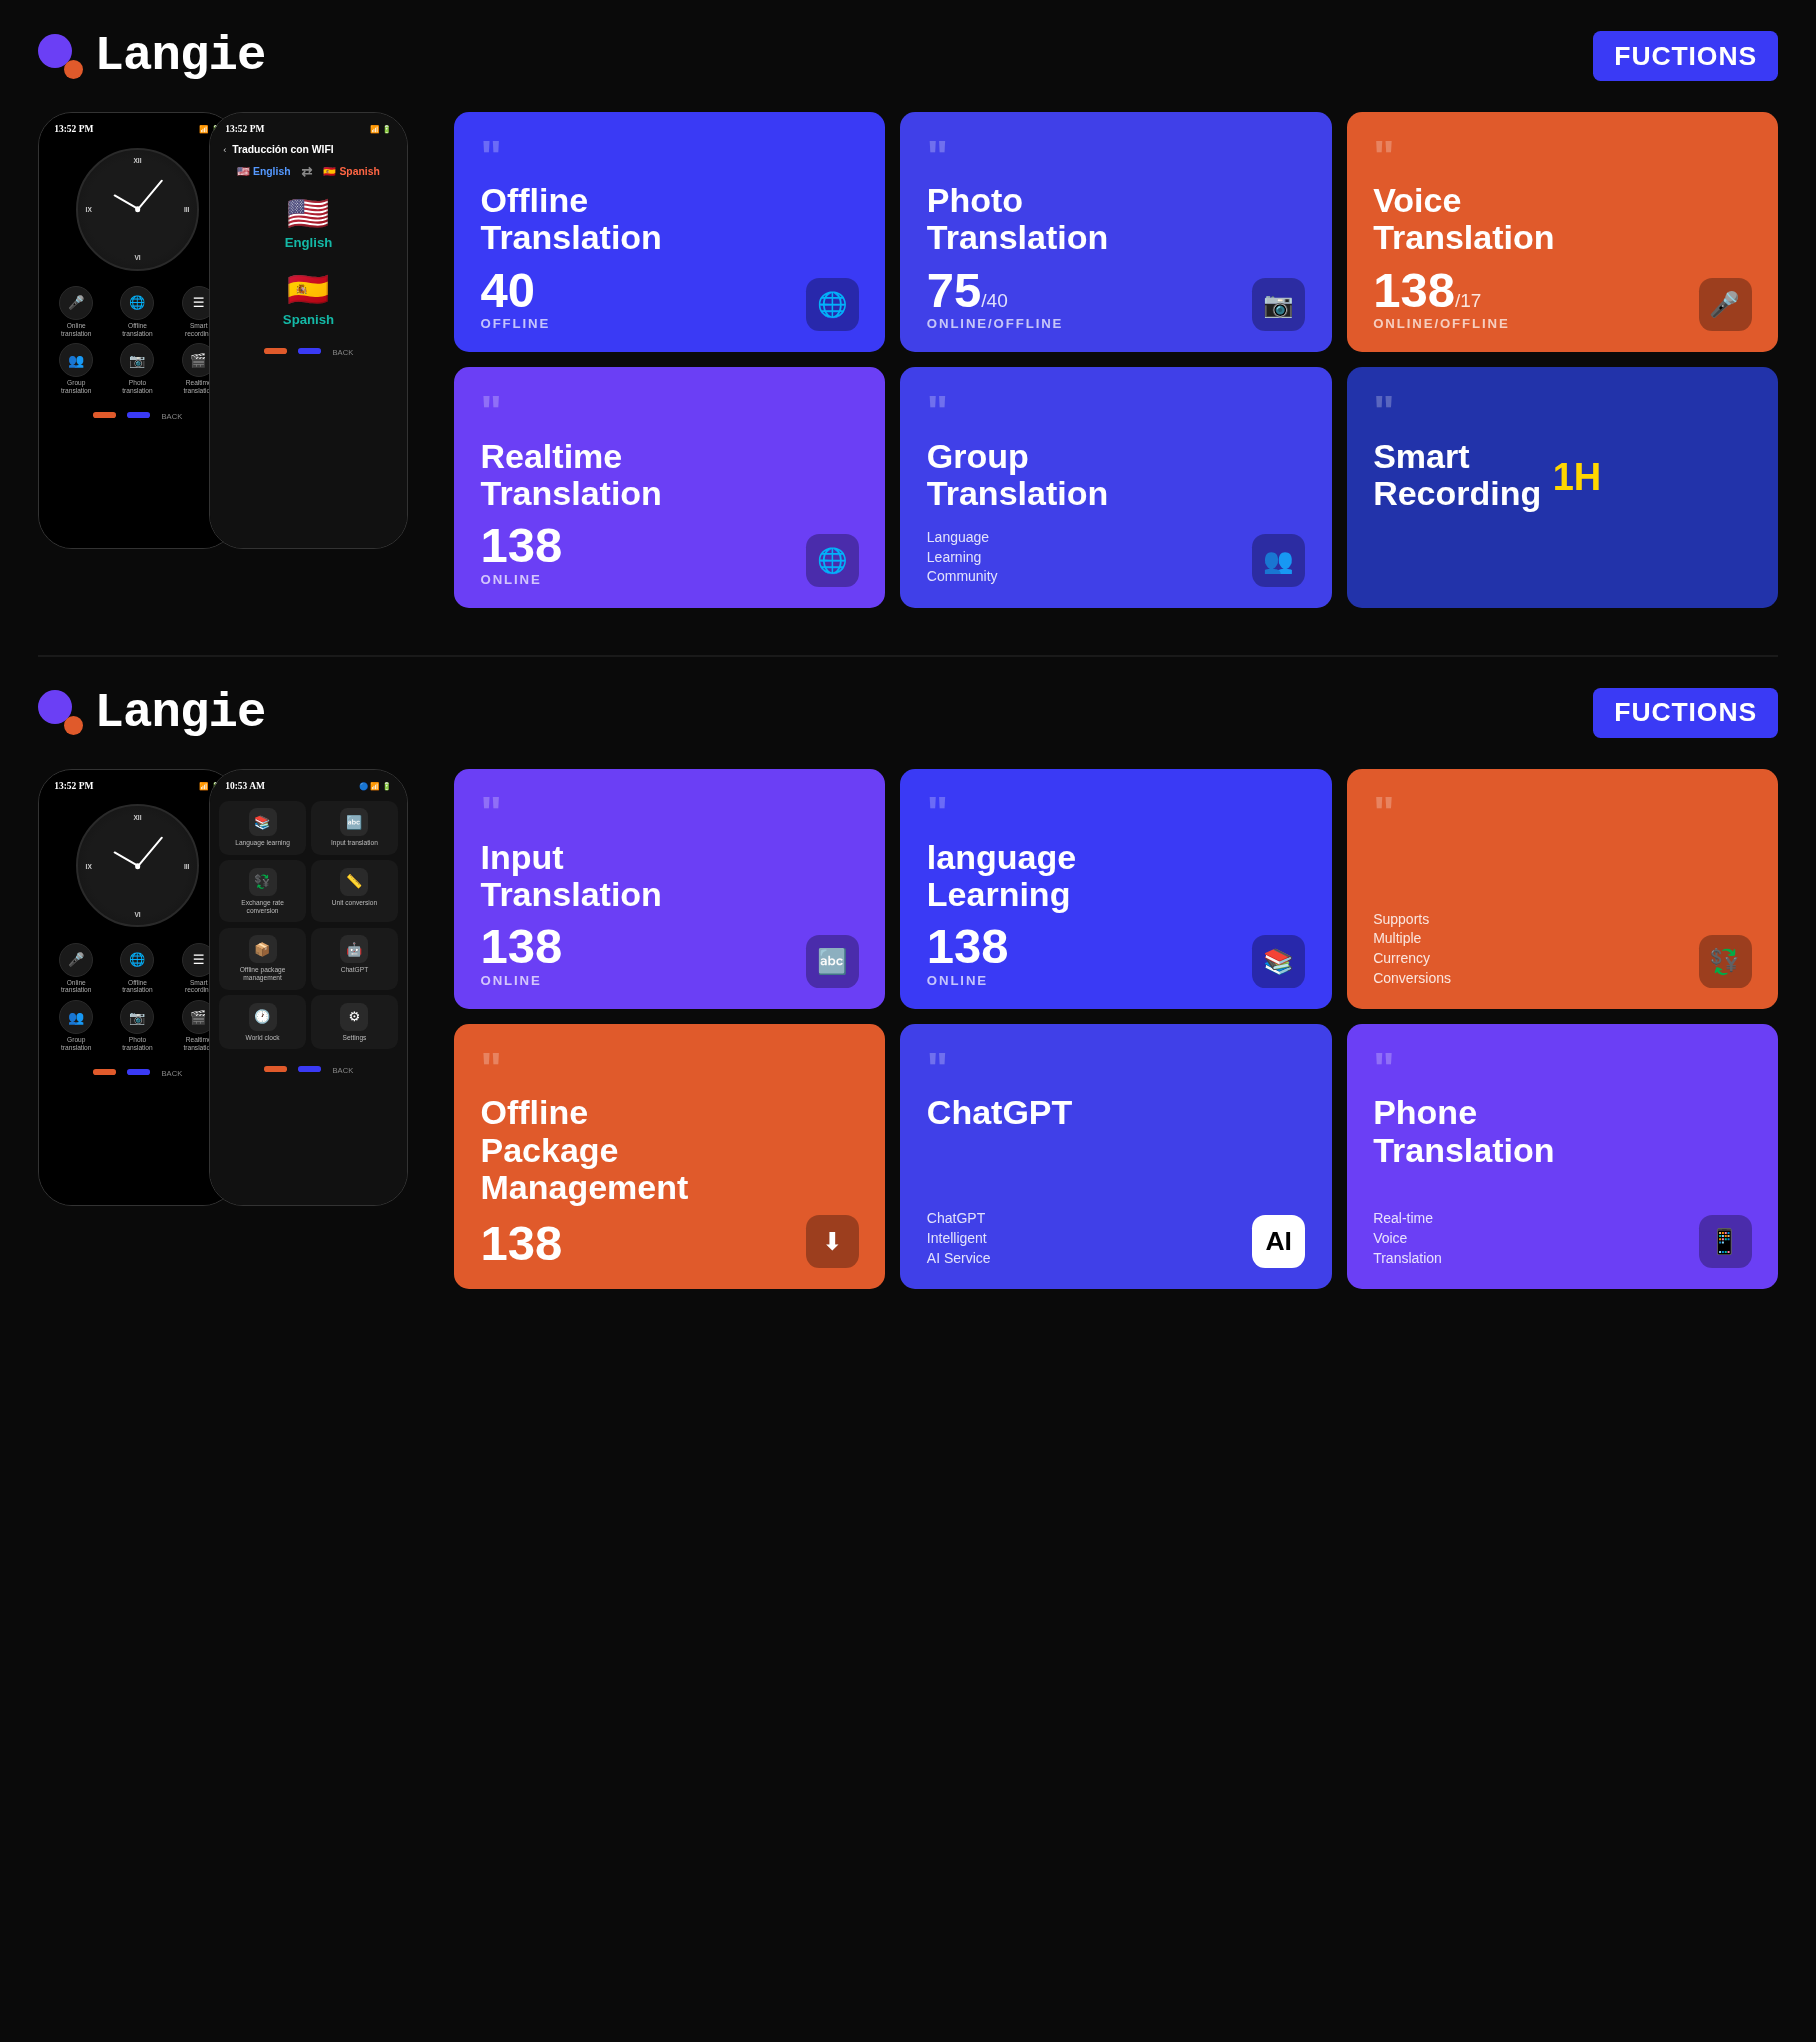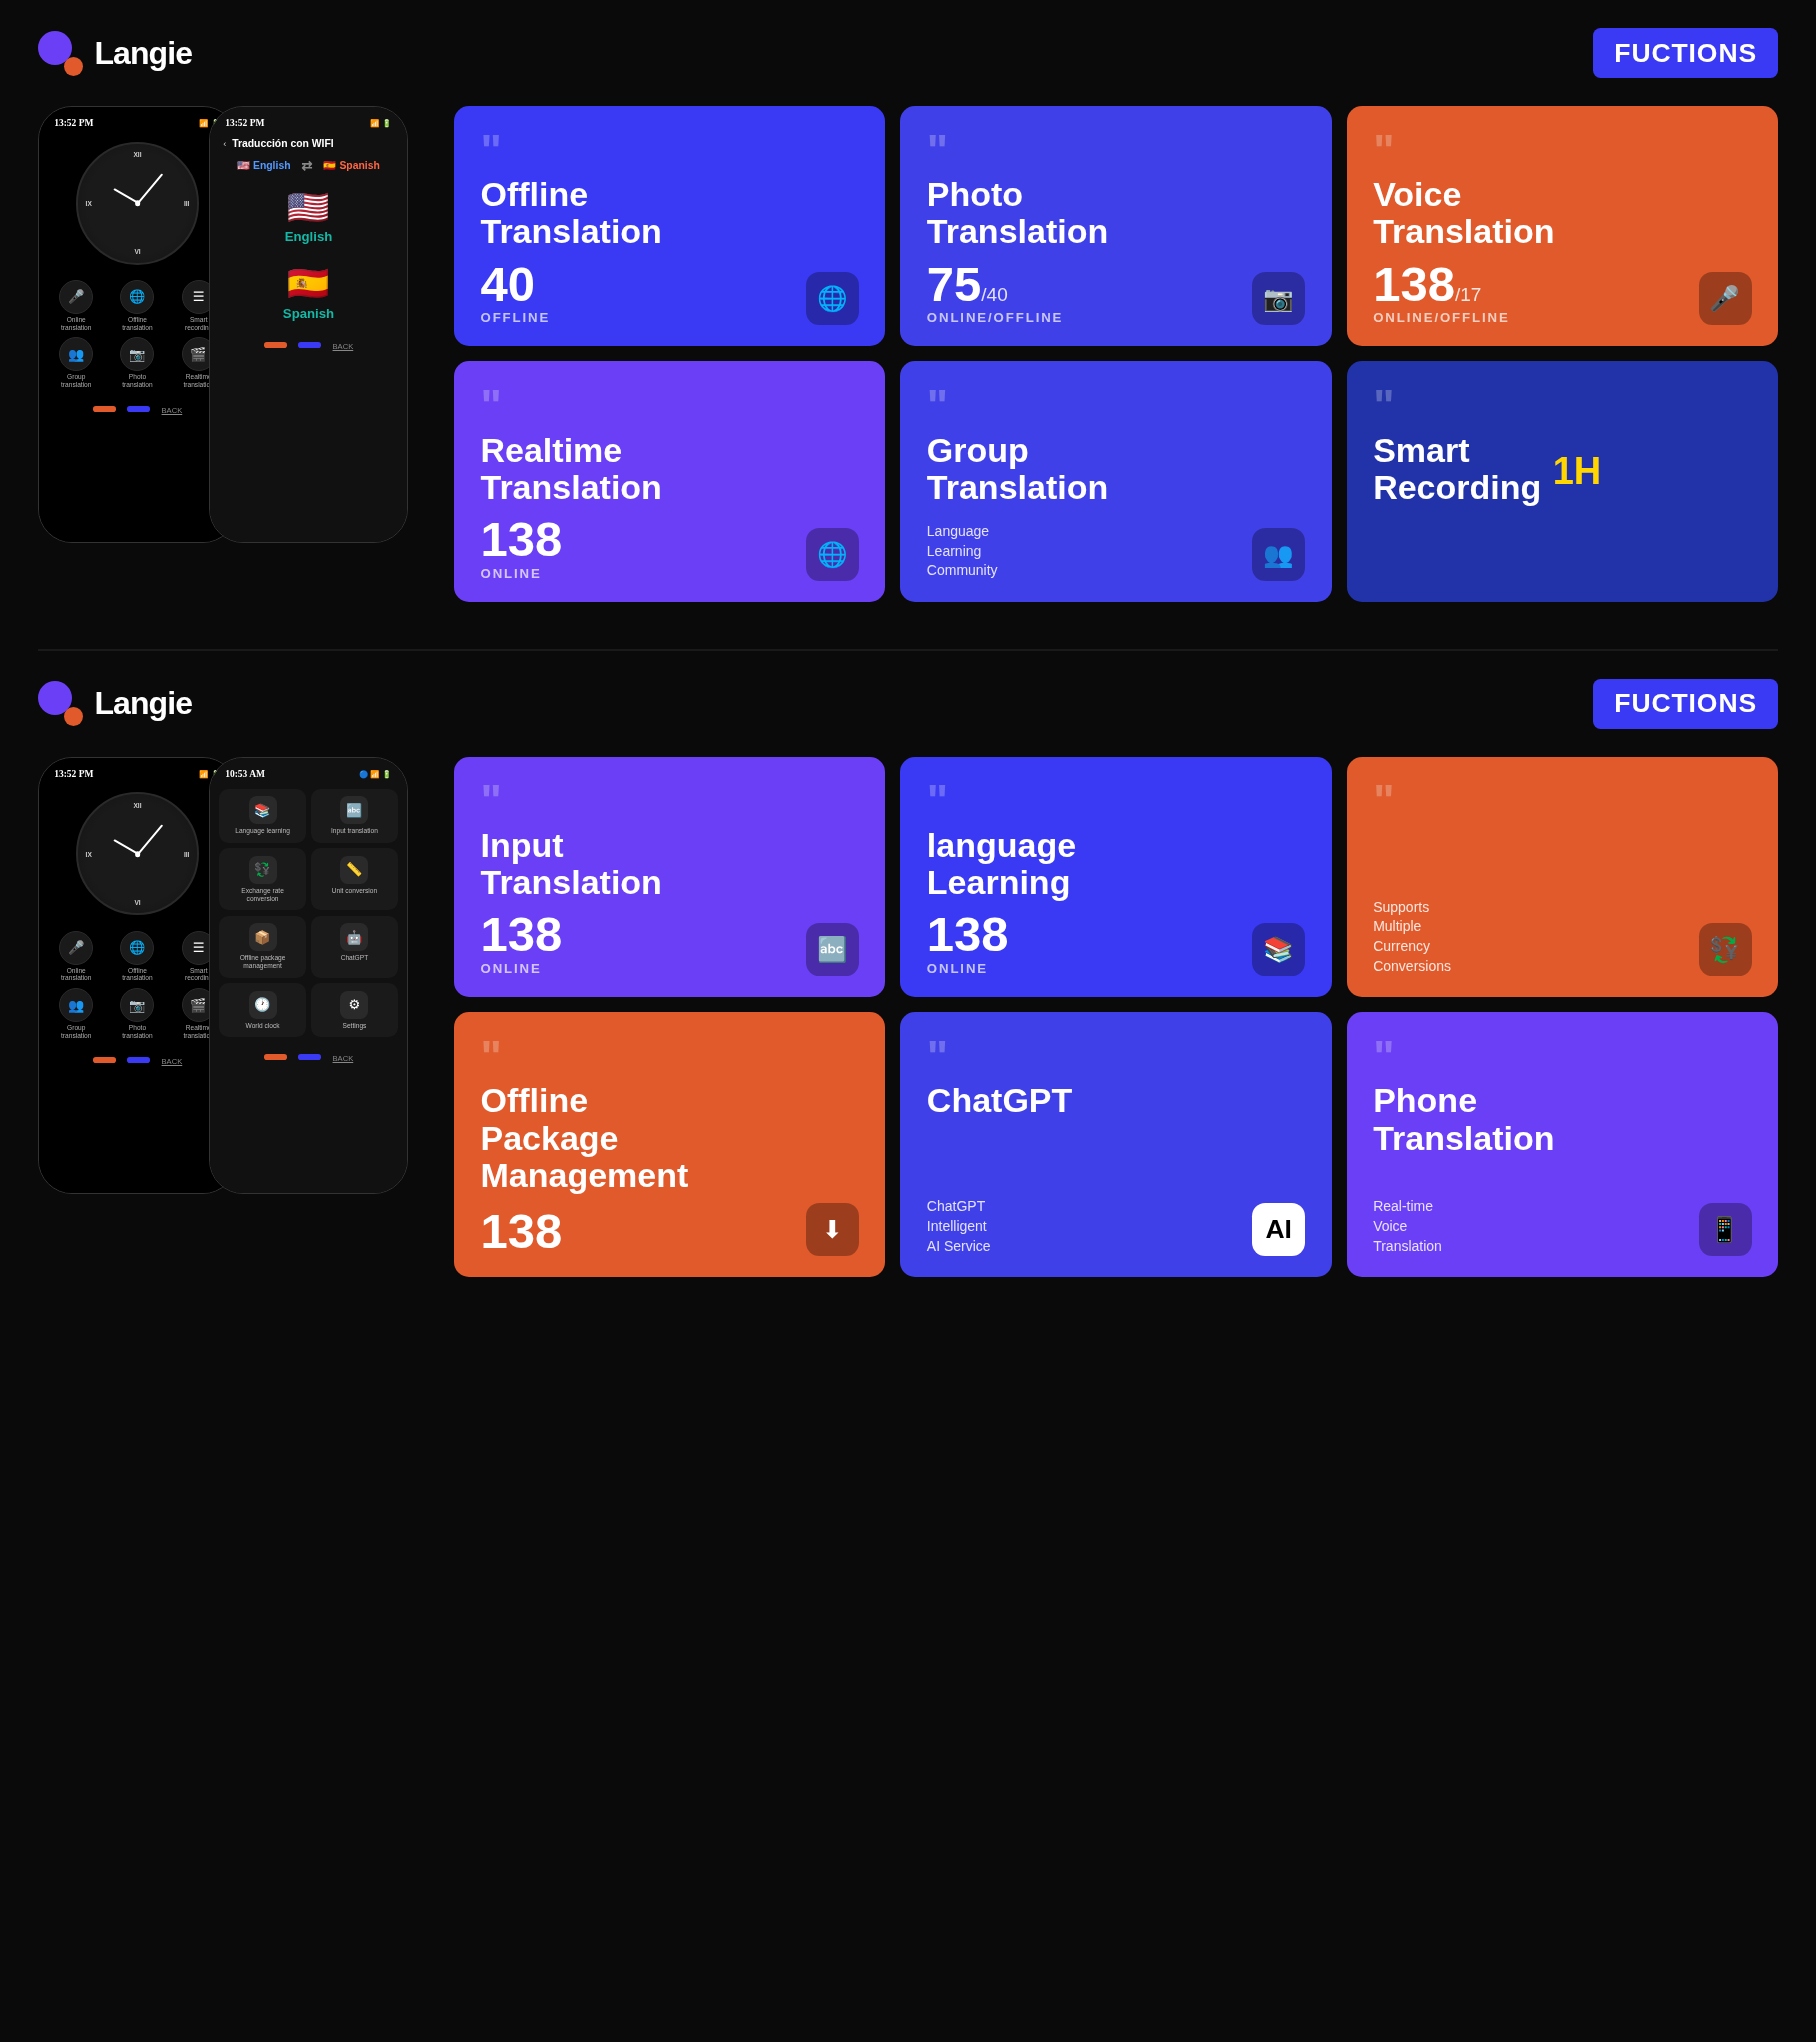--- a/index.html
+++ b/index.html
@@ -45,24 +45,25 @@
     .logo-dot-small {
       width: 19px;
       height: 19px;
       background: #e05a2b;
       border-radius: 50%;
       position: absolute;
       bottom: 0;
       right: 0;
     }
     .logo-text {
-      font-size: 32px;
+      font-size: 49px;
       font-weight: 900;
       color: white;
       letter-spacing: -0.9px;
+      font-family: Liberation Mono, monospace;
     }
     .fuctions-badge {
       background: #3a3af5;
       color: white;
       font-size: 26.5px;
       font-weight: 900;
       padding: 9.5px 21px;
       border-radius: 7.6px;
       letter-spacing: 0.9px;
     }
@@ -223,21 +224,20 @@
       height: 5.7px;
       background: #e05a2b;
       border-radius: 2.8px;
     }
     .pbb-dot.blue { background: #3a3af5; }
     .pbb-label {
       font-size: 7.6px;
       color: #888;
       display: flex;
       align-items: center;
-      text-decoration: underline;
     }
 
     
     .phone2-header {
       display: flex;
       align-items: center;
       gap: 5.7px;
       padding: 5.7px 7.6px;
       font-size: 9.5px;
       color: #ccc;

